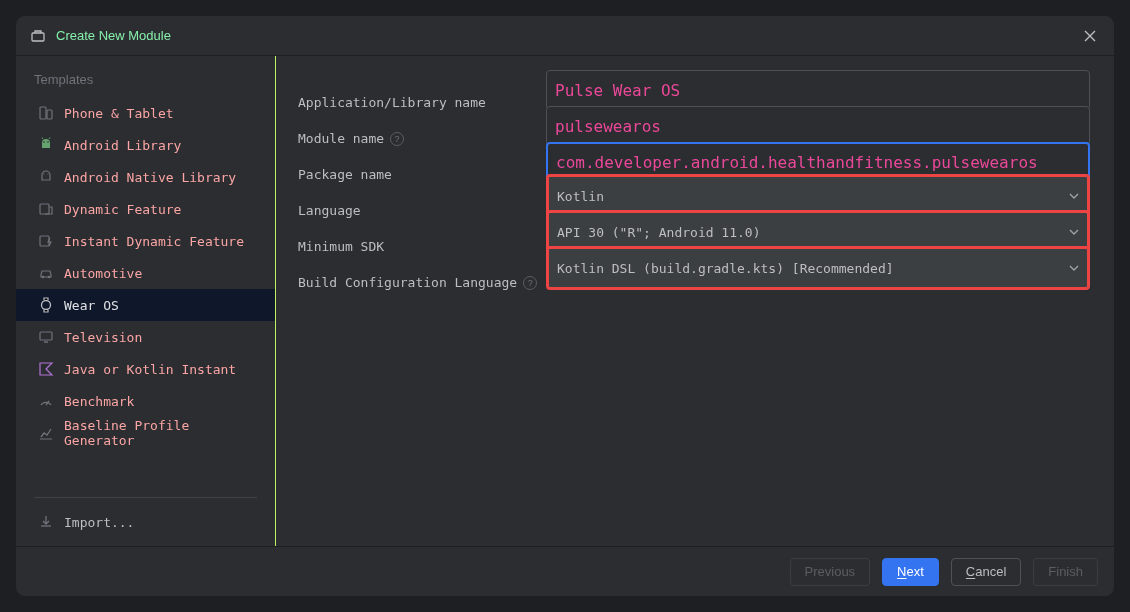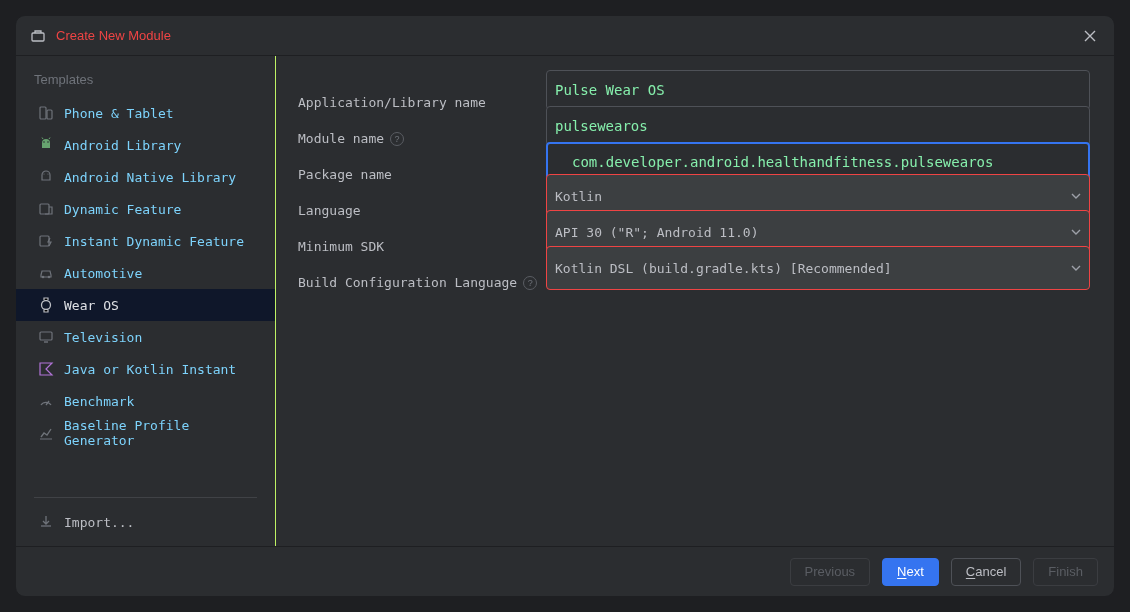--- a/index.html
+++ b/index.html
@@ -24,21 +24,21 @@
     overflow: hidden;
   }
   .titlebar {
     display: flex;
     align-items: center;
     height: 40px;
     padding: 0 14px;
     border-bottom: 1px solid #1e1f22;
   }
   .titlebar .app-icon { width: 16px; height: 16px; color: #bcbec4; margin-right: 10px; }
-  .titlebar .title { color: #ef4444; font-size: 13px; }
+  .titlebar .title { color: #86efac; font-size: 13px; }
   .titlebar .spacer { flex: 1; }
   .close-btn {
     width: 20px; height: 20px;
     display: flex; align-items: center; justify-content: center;
     color: #bcbec4; cursor: pointer;
   }
   .body {
     flex: 1;
     display: flex;
     overflow: hidden;
@@ -56,21 +56,21 @@
     font-size: 13px;
   }
   .tlist { flex: 1; }
   .trow {
     display: flex;
     align-items: center;
     height: 32px;
     padding: 0 18px 0 22px;
     gap: 10px;
     cursor: pointer;
-    color: #7dd3fc;
+    color: #fca5a5;
     font-family: ui-monospace, "SF Mono", Menlo, Consolas, monospace;
     font-size: 13px;
   }
   .trow.selected { background: #0f172a; color: #dfe1e5; }
   .trow .ic { width: 16px; height: 16px; flex: 0 0 16px; color: #6f737a; }
   .trow.selected .ic { color: #bcbec4; }
   .ic.green { color: #67a36f; }
   .ic.purple { color: #b174d7; }
   .sidebar-sep {
     height: 1px;
@@ -114,35 +114,35 @@
     align-items: center; justify-content: center;
     font-size: 9px; color: #6f737a;
     font-family: sans-serif;
   }
   .fld-input {
     flex: 1;
     height: 40px;
     background: #2b2d30;
     border: 1px solid #4e5157;
     border-radius: 4px;
-    color: #86efac;
+    color: #ec4899;
     padding: 0 8px;
     font-family: inherit;
-    font-size: 14px;
+    font-size: 16px;
     outline: none;
   }
   .fld-input.focused {
     border: 2px solid #3574f0;
-    padding: 0 24px;
+    padding: 0 8px;
   }
   .fld-select {
     flex: 1;
     height: 44px;
     background: #3c3f41;
-    border: 1px solid #ef4444;
+    border: 3px solid #ef4444;
     border-radius: 4px;
     padding: 0 8px;
     display: flex;
     align-items: center;
     position: relative;
     cursor: pointer;
   }
   .fld-select .sel-text { color: #bcbec4; }
   .fld-select .chev {
     position: absolute;

